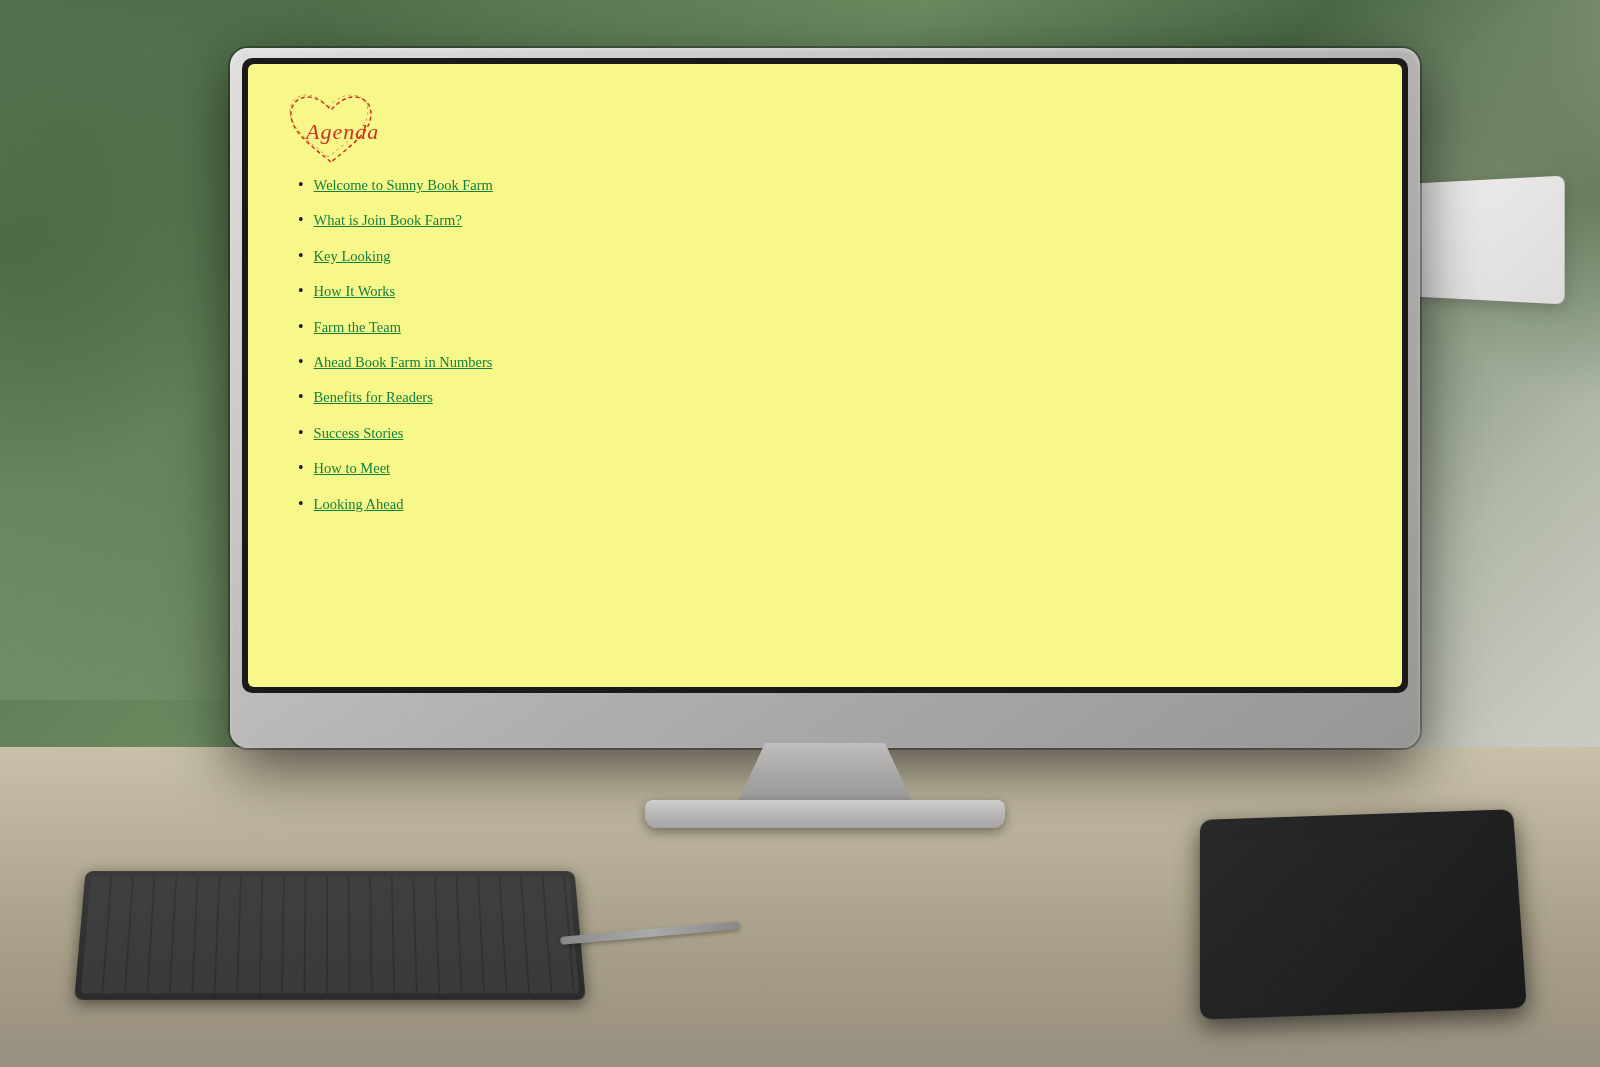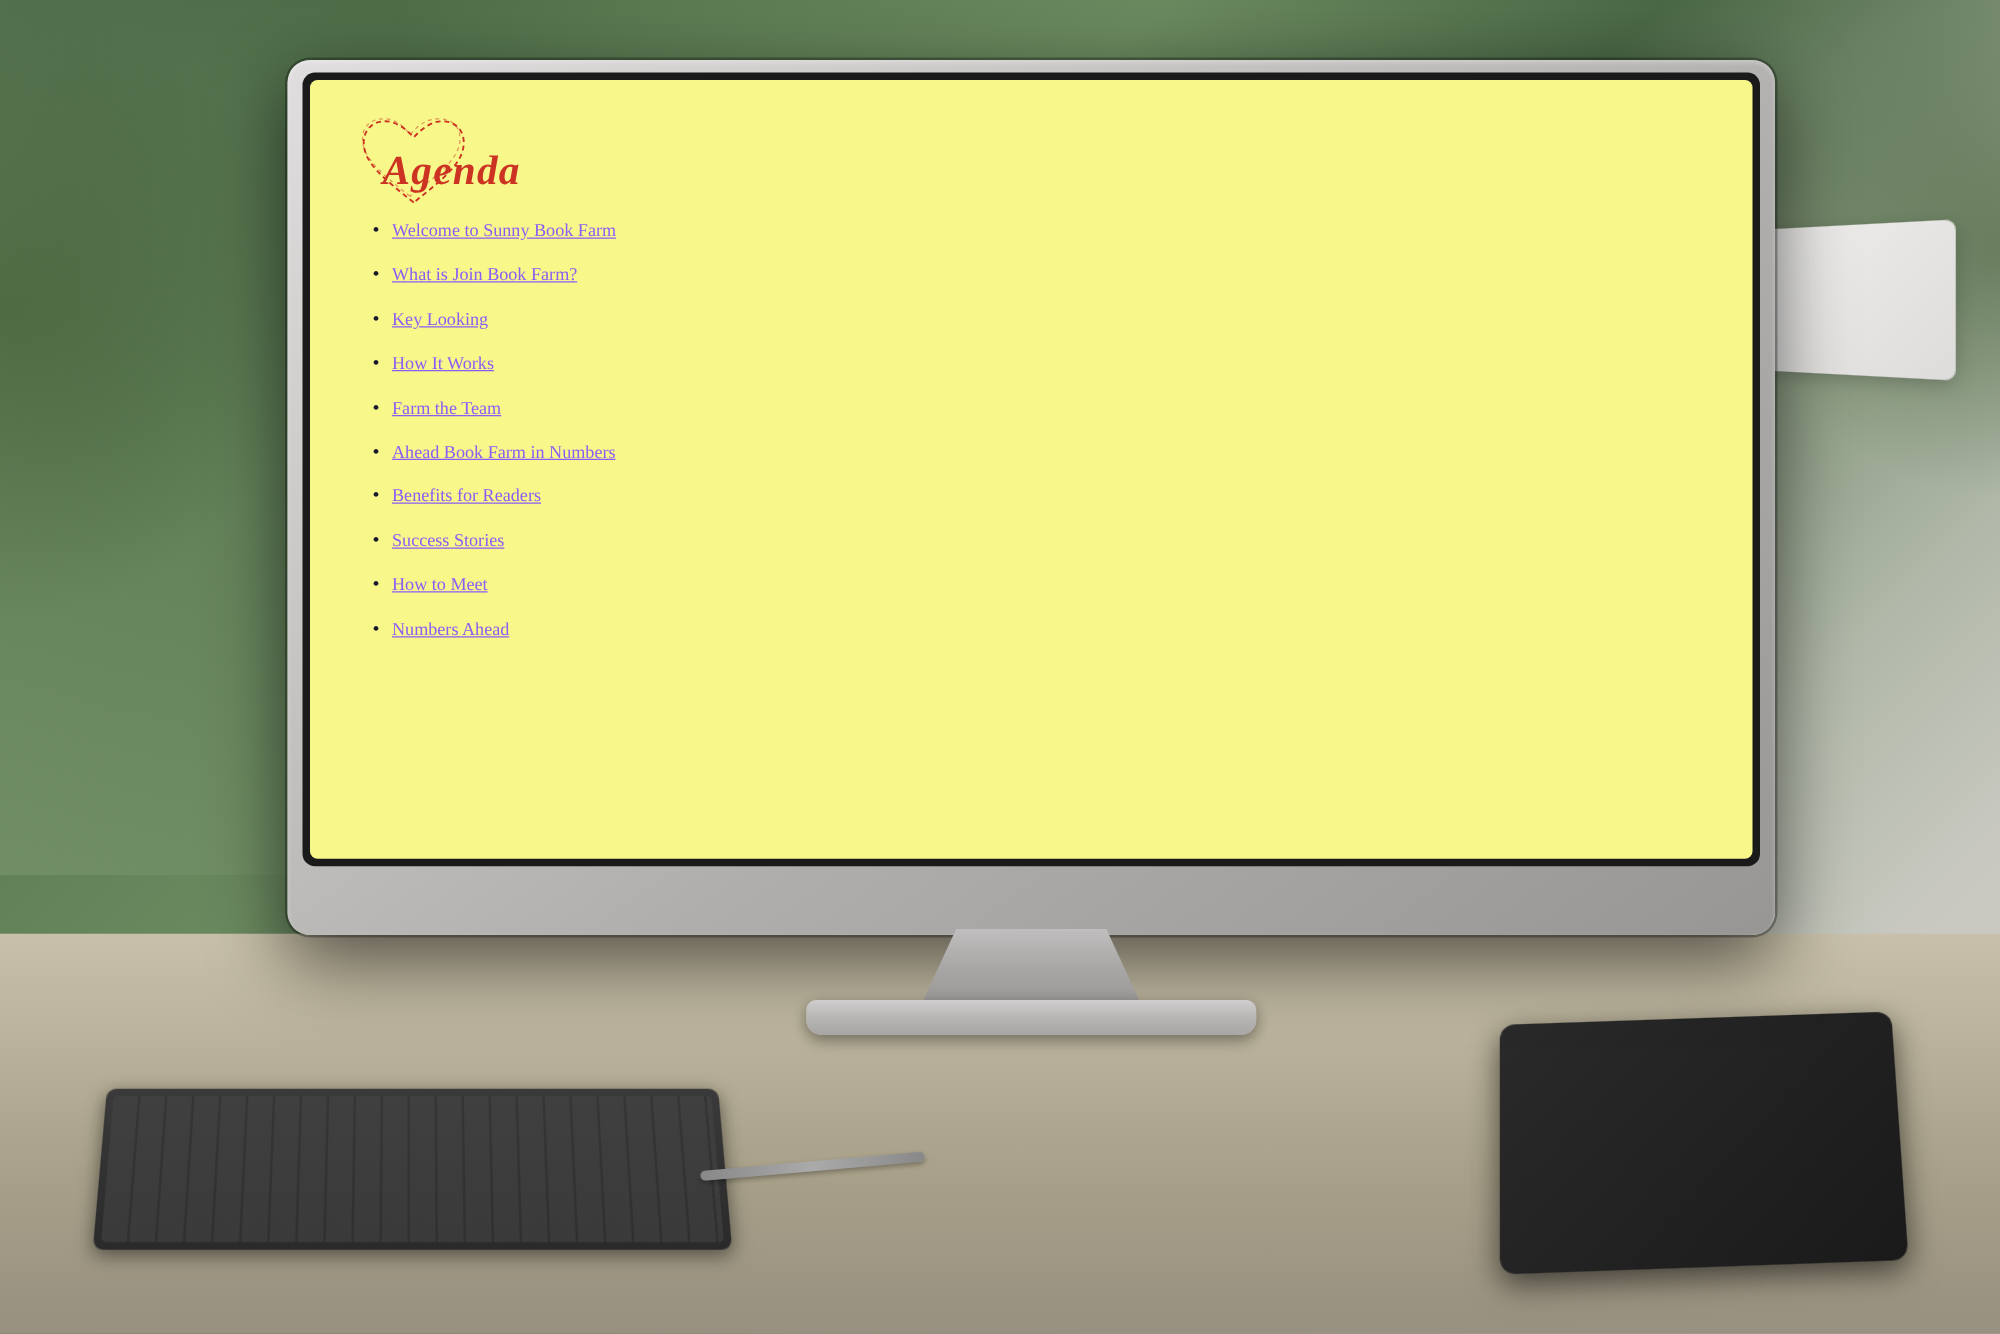--- a/index.html
+++ b/index.html
@@ -202,22 +202,22 @@
     .decorative-hearts svg {
       width: 100%;
       height: 100%;
     }
 
     
     .agenda-title {
       position: absolute;
       top: 55px;
       left: 58px;
-      font-size: 33px;
-      font-weight: 700;
+      font-size: 22px;
+      font-weight: 400;
       color: #cc3322;
       font-style: italic;
       font-family: Georgia, serif;
       letter-spacing: 1px;
     }
 
     
     .agenda-list {
       position: absolute;
       top: 110px;
@@ -236,21 +236,21 @@
 
     .bullet {
       margin-right: 10px;
       font-size: 16px;
       color: #1a1a2e;
       flex-shrink: 0;
     }
 
     .agenda-link {
       text-decoration: underline;
-      color: #8b5cf6;
+      color: #15803d;
       font-size: 14.5px;
       font-family: Georgia, serif;
       cursor: pointer;
     }
 
     
     .foliage-left {
       position: absolute;
       top: 0;
       left: 0;
@@ -349,21 +349,21 @@
           <li>
             <span class="bullet">•</span>
             <a class="agenda-link" href="#">Success Stories</a>
           </li>
           <li>
             <span class="bullet">•</span>
             <a class="agenda-link" href="#">How to Meet</a>
           </li>
           <li>
             <span class="bullet">•</span>
-            <a class="agenda-link" href="#">Numbers Ahead</a>
+            <a class="agenda-link" href="#">Looking Ahead</a>
           </li>
         </ul>
 
     </div>
   </div>
 
   <div class="monitor-chin">
     <span class="apple-logo"></span>
   </div>
 

